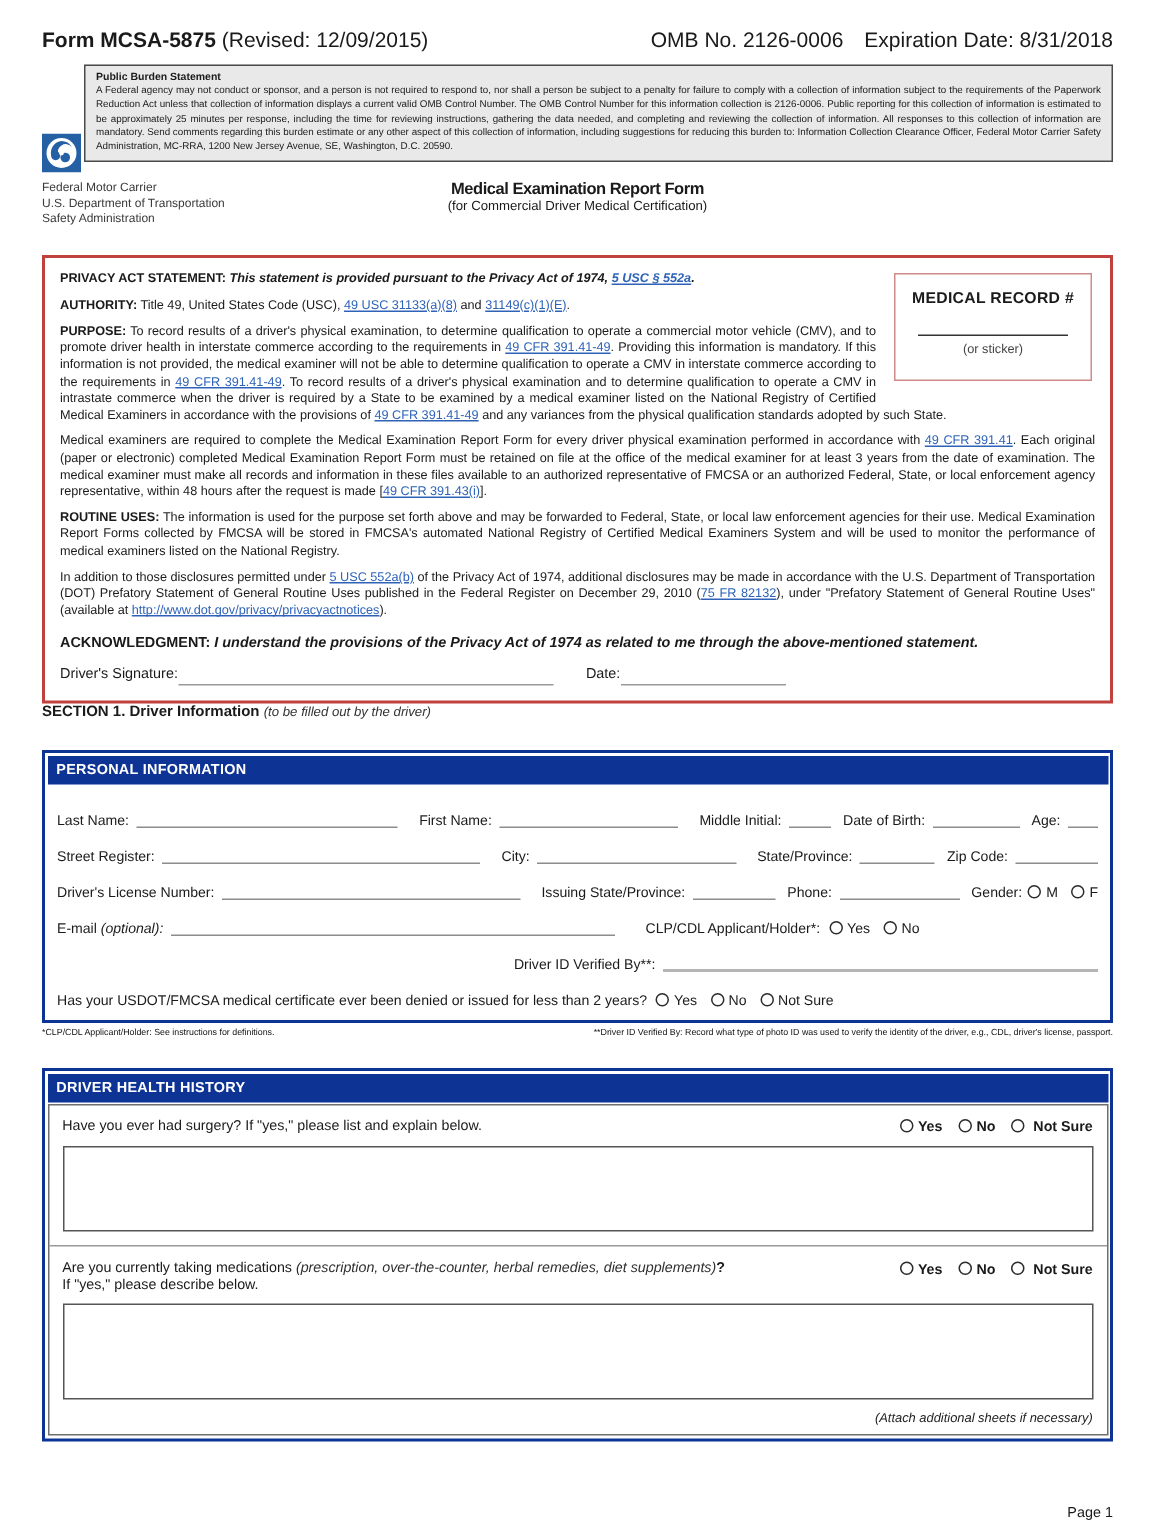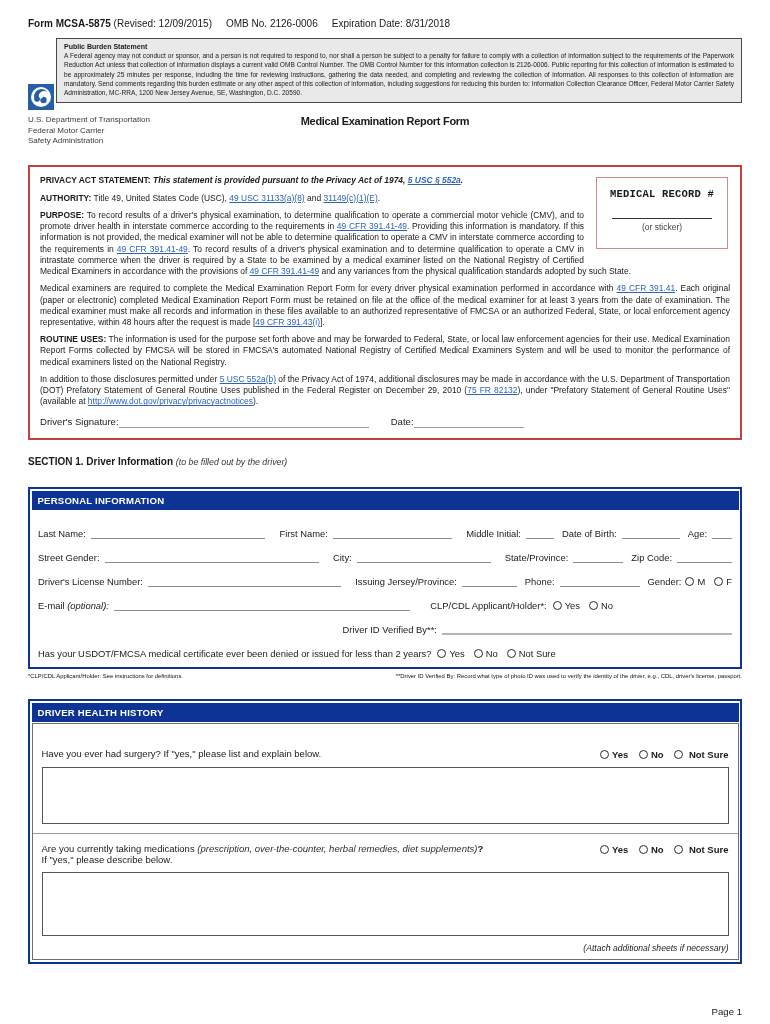--- a/index.html
+++ b/index.html
@@ -1,20 +1,20 @@
 <!DOCTYPE html>
 <html><head>
 <meta charset="utf-8">
 <style>
   * { margin:0; padding:0; box-sizing:border-box; }
   html,body { width:770px; height:1024px; background:#ffffff; overflow:hidden; }
   body { font-family:"Liberation Sans", sans-serif; color:#1a1a1a; padding:18px 28px 0 28px; }
 
   
-  .top-row { display:flex; justify-content:flex-start; font-size:10px; }
+  .top-row { display:flex; justify-content:space-between; font-size:14px; }
   .top-left b { font-weight:bold; }
   .top-right span { margin-left:14px; }
 
   
   .burden-wrap { position:relative; margin-top:9px; }
   .burden-box { margin-left:28px; background:#e9e9e9; border:1px solid #4a4a4a; padding:4px 7px 5px 7px; }
   .burden-title { font-size:7px; font-weight:bold; margin-bottom:1px; }
   .burden-text { font-size:6.55px; line-height:1.42; text-align:justify; }
   .dot-logo { position:absolute; left:0; bottom:-7px; width:26px; height:26px; display:block; }
 
@@ -26,30 +26,30 @@
   .form-subtitle { font-size:8.8px; margin-top:0px; }
 
   
   .privacy-box { margin-top:10px; border:2px solid #c0413d; padding:8px 10px 8px 10px; font-size:8.45px; line-height:1.33; }
   .privacy-box p { margin-bottom:6px; text-align:justify; }
   .plabel { font-weight:bold; }
   .pitalic { font-weight:bold; font-style:italic; }
   .lnk { color:#2e63b8; text-decoration:underline; }
   .lnk.it { font-weight:bold; font-style:italic; }
   .mr-box { float:right; width:132px; height:72px; border:1px solid #cf8a8a; margin:2px 2px 8px 12px; text-align:center; padding-top:10px; }
-  .mr-title { font-size:10.5px; font-weight:bold; letter-spacing:0.2px;font-family:Liberation Mono, monospace; }
+  .mr-title { font-size:10.5px; font-weight:bold; letter-spacing:0.2px; }
   .mr-line { width:100px; border-bottom:1px solid #333; margin:16px auto 3px auto; }
   .mr-hint { font-size:8.5px; color:#444; }
   .ack { font-size:9.6px; margin-top:10px; margin-bottom:9px; }
   .ack .plabel { font-size:9.6px; }
   .sig-row { display:flex; align-items:flex-end; font-size:9.6px; margin-top:8px; margin-bottom:2px;text-align:center; }
   .sig-line { border-bottom:1.5px solid #9a9a9a; height:12px; }
 
   
-  .sec-heading { margin-top:16px; font-size:10px; }
+  .sec-heading { margin-top:0; font-size:10px; }
   .sec-heading b { font-weight:bold; }
   .sec-note { font-style:italic; font-weight:normal; font-size:8.8px; color:#333; }
 
   
   .blue-box { border:2px solid #0d3394; margin-top:20px; }
   .blue-bar { background:#0d3394; color:#ffffff; font-size:9.6px; font-weight:bold; padding:4px 6px 4px 6px; margin:1.5px; letter-spacing:0.2px; }
   .pi-body { padding:4px 8px 8px 8px; font-size:9.4px; }
   .row { display:flex; align-items:flex-end; margin-top:13px; }
   .lbl { white-space:nowrap; }
   .opt { font-style:italic; }
@@ -57,21 +57,21 @@
   .ln.grow { flex:1; }
   .ln-thick { border-bottom:2px solid #b5b5b5; height:11px; margin-left:5px; flex:1; }
   .gap { width:14px; flex:none; }
   .radio { display:inline-block; width:9px; height:9px; border:1px solid #2b2b2b; border-radius:50%; margin-right:3px; vertical-align:-1px; background:#fff; }
   .radio-lab { margin-right:9px; white-space:nowrap; }
 
   
   .footnotes { display:flex; justify-content:space-between; font-size:5.9px; margin-top:4px; color:#111; }
 
   
-  .hh-inner { border:1px solid #6e6e6e; margin:0 1.5px 1.5px 1.5px; padding:24px 9px 6px 9px; }
+  .hh-inner { border:1px solid #6e6e6e; margin:0 1.5px 1.5px 1.5px; padding:8px 9px 6px 9px; }
   .q-row { display:flex; justify-content:space-between; align-items:flex-start; font-size:9.5px; }
   .q-text { max-width:540px; }
   .q-paren { font-style:italic; color:#2e2e2e; }
   .q-radios { white-space:nowrap; font-weight:bold; padding-top:1px; }
   .q-radios .radio-lab { margin-right:8px; }
   .explain-box { border:1px solid #555; height:57px; margin-top:7px; background:#fff; }
   .hh-divider { border-top:1px solid #9a9a9a; margin:9px -9px 9px -9px; }
   .attach-note { text-align:right; font-style:italic; font-size:8.6px; margin-top:7px; color:#222; }
 
   .page-footer { text-align:right; font-size:9.6px; margin-top:42px; }
@@ -93,26 +93,27 @@
     <rect x="0" y="0" width="26" height="26" fill="#2660a4"></rect>
     <circle cx="13" cy="13" r="10" fill="#ffffff"></circle>
     <path d="M13 13 m0 -8 a8 8 0 0 1 6.9 4 a5 5 0 0 0 -6.9 -1 a5 5 0 0 0 -2.4 4.2 a3 3 0 1 1 -4.5 2.6 a8 8 0 0 1 6.9 -9.8 z" fill="#2660a4"></path>
     <circle cx="15.5" cy="16" r="3.2" fill="#2660a4"></circle>
     <circle cx="13" cy="13" r="1.6" fill="#ffffff"></circle>
   </svg>
 </div>
 
 <div class="agency-row">
   <div class="agency-lines">
+    <div>Federal Motor Carrier</div>
     <div>U.S. Department of Transportation</div>
-    <div>Federal Motor Carrier</div>
     <div>Safety Administration</div>
   </div>
   <div class="form-title-block">
     <div class="form-title">Medical Examination Report Form</div>
+    <div class="form-subtitle">(for Commercial Driver Medical Certification)</div>
   </div>
 </div>
 
 <div class="privacy-box">
   <div class="mr-box">
     <div class="mr-title">MEDICAL RECORD #</div>
     <div class="mr-line"></div>
     <div class="mr-hint">(or sticker)</div>
   </div>
 
@@ -121,20 +122,21 @@
   <p><span class="plabel">AUTHORITY:</span> <span>Title 49, United States Code (USC),</span> <span class="lnk">49 USC 31133(a)(8)</span> <span>and</span> <span class="lnk">31149(c)(1)(E)</span><span>.</span></p>
 
   <p><span class="plabel">PURPOSE:</span> <span>To record results of a driver's physical examination, to determine qualification to operate a commercial motor vehicle (CMV), and to promote driver health in interstate commerce according to the requirements in</span> <span class="lnk">49 CFR 391.41-49</span><span>. Providing this information is mandatory. If this information is not provided, the medical examiner will not be able to determine qualification to operate a CMV in interstate commerce according to the requirements in</span> <span class="lnk">49 CFR 391.41-49</span><span>. To record results of a driver's physical examination and to determine qualification to operate a CMV in intrastate commerce when the driver is required by a State to be examined by a medical examiner listed on the National Registry of Certified Medical Examiners in accordance with the provisions of</span> <span class="lnk">49 CFR 391.41-49</span> <span>and any variances from the physical qualification standards adopted by such State.</span></p>
 
   <p><span>Medical examiners are required to complete the Medical Examination Report Form for every driver physical examination performed in accordance with</span> <span class="lnk">49 CFR 391.41</span><span>. Each original (paper or electronic) completed Medical Examination Report Form must be retained on file at the office of the medical examiner for at least 3 years from the date of examination. The medical examiner must make all records and information in these files available to an authorized representative of FMCSA or an authorized Federal, State, or local enforcement agency representative, within 48 hours after the request is made [</span><span class="lnk">49 CFR 391.43(i)</span><span>].</span></p>
 
   <p><span class="plabel">ROUTINE USES:</span> <span>The information is used for the purpose set forth above and may be forwarded to Federal, State, or local law enforcement agencies for their use. Medical Examination Report Forms collected by FMCSA will be stored in FMCSA's automated National Registry of Certified Medical Examiners System and will be used to monitor the performance of medical examiners listed on the National Registry.</span></p>
 
   <p><span>In addition to those disclosures permitted under</span> <span class="lnk">5 USC 552a(b)</span> <span>of the Privacy Act of 1974, additional disclosures may be made in accordance with the U.S. Department of Transportation (DOT) Prefatory Statement of General Routine Uses published in the Federal Register on December 29, 2010 (</span><span class="lnk">75 FR 82132</span><span>), under "Prefatory Statement of General Routine Uses" (available at</span> <span class="lnk">http://www.dot.gov/privacy/privacyactnotices</span><span>).</span></p>
 
+  <div class="ack"><span class="plabel">ACKNOWLEDGMENT:</span> <span class="pitalic">I understand the provisions of the Privacy Act of 1974 as related to me through the above-mentioned statement.</span></div>
 
   <div class="sig-row">
     <span class="lbl">Driver's Signature:</span>
     <span class="sig-line" style="width:250px;"></span>
     <span class="gap" style="width:22px;"></span>
     <span class="lbl">Date:</span>
     <span class="sig-line" style="width:110px;"></span>
   </div>
 </div>
 
@@ -155,38 +157,38 @@
         <span class="ln" style="width:28px;"></span>
       <span class="gap" style="width:8px;"></span>
       <span class="lbl">Date of Birth:</span>
         <span class="ln" style="width:58px;"></span>
       <span class="gap" style="width:8px;"></span>
       <span class="lbl">Age:</span>
         <span class="ln" style="width:20px;"></span>
     </div>
 
     <div class="row">
-      <span class="lbl">Street Gender:</span>
+      <span class="lbl">Street Register:</span>
         <span class="ln grow" style="flex:2.4;"></span>
       <span class="gap"></span>
       <span class="lbl">City:</span>
         <span class="ln grow" style="flex:1.5;"></span>
       <span class="gap"></span>
       <span class="lbl">State/Province:</span>
         <span class="ln" style="width:50px;"></span>
       <span class="gap" style="width:8px;"></span>
       <span class="lbl">Zip Code:</span>
         <span class="ln" style="width:55px;"></span>
     </div>
 
     <div class="row">
       <span class="lbl">Driver's License Number:</span>
         <span class="ln grow" style="flex:1.8;"></span>
       <span class="gap"></span>
-      <span class="lbl">Issuing Jersey/Province:</span>
+      <span class="lbl">Issuing State/Province:</span>
         <span class="ln" style="width:55px;"></span>
       <span class="gap" style="width:8px;"></span>
       <span class="lbl">Phone:</span>
         <span class="ln" style="width:80px;"></span>
       <span class="gap" style="width:8px;"></span>
       <span class="lbl">Gender:</span>
       <span class="radio-lab" style="margin-left:4px;"><span class="radio"></span><span>M</span></span>
       <span class="radio-lab" style="margin-right:0;"><span class="radio"></span><span>F</span></span>
     </div>
 

